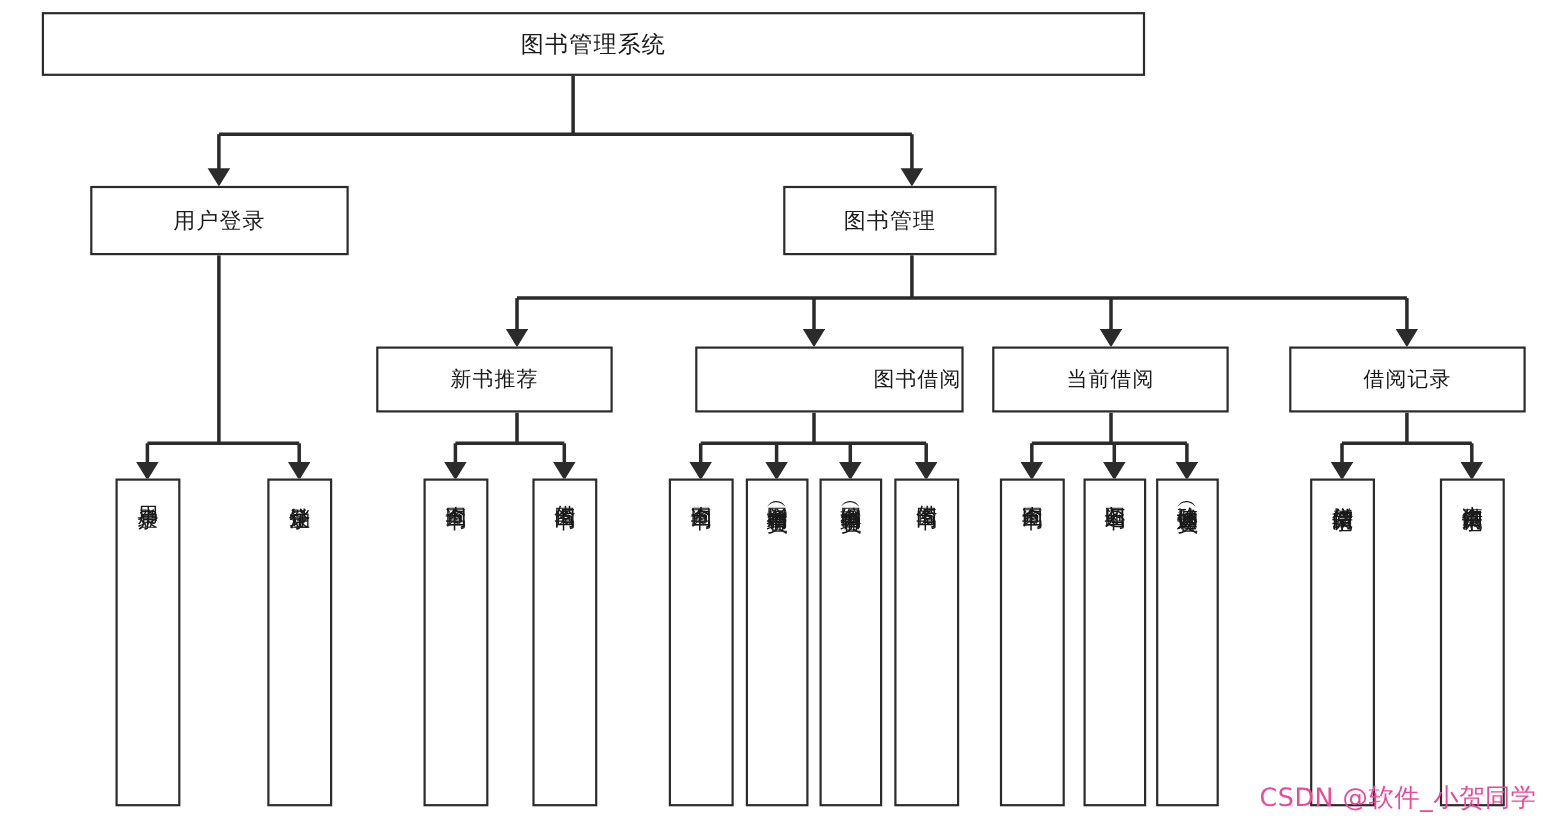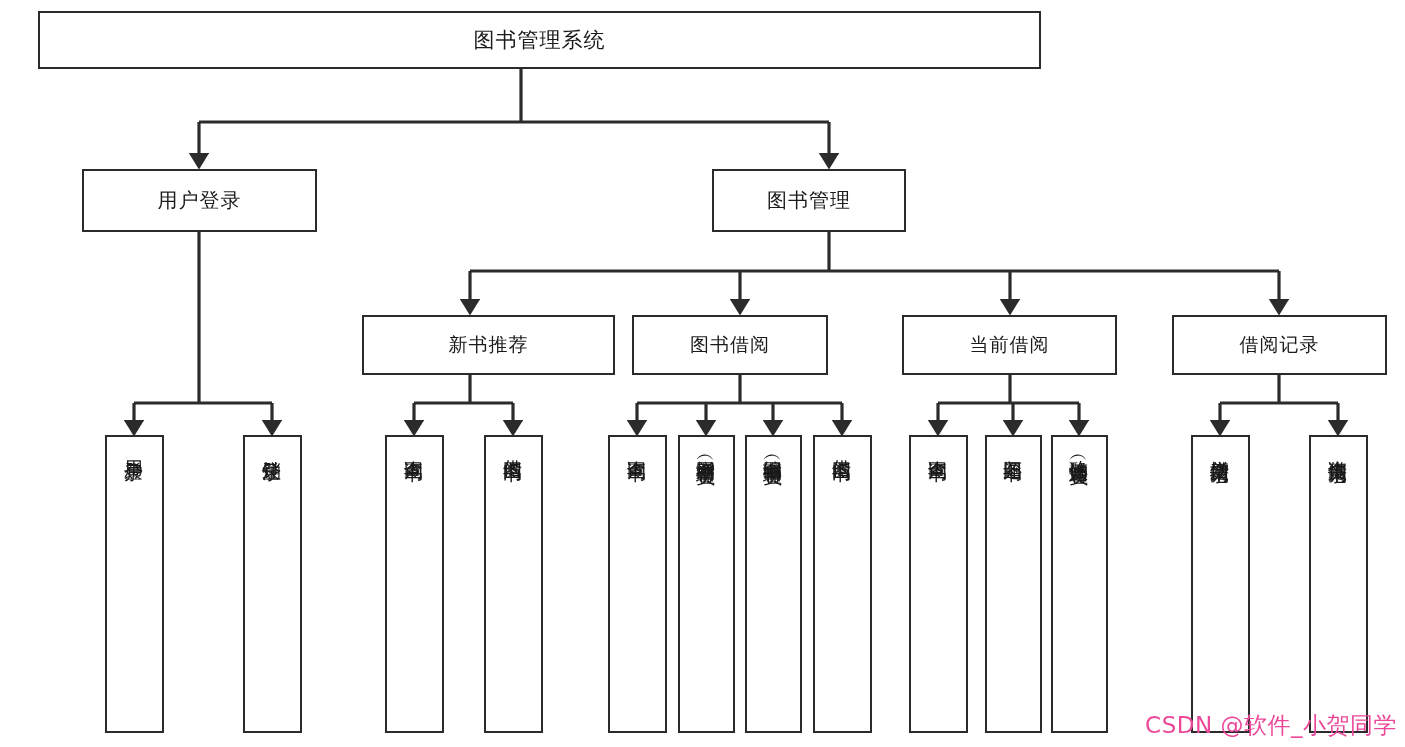--- a/index.html
+++ b/index.html
@@ -145,24 +145,24 @@
     <span class="hlabel">图书管理系统</span>
   </div>
 
   <div class="node lvl1" style="left:82px; top:169px; width:235px; height:63px;">
     <span class="hlabel">用户登录</span>
   </div>
   <div class="node lvl1" style="left:712px; top:169px; width:194px; height:63px;">
     <span class="hlabel">图书管理</span>
   </div>
 
-  <div class="node lvl2" style="left:362px; top:315px; width:253px; height:60px;">
+  <div class="node lvl2" style="left:342px; top:315px; width:215px; height:60px;">
     <span class="hlabel">新书推荐</span>
   </div>
-  <div class="node lvl2" style="left:632px; top:315px; width:196px; height:60px;">
+  <div class="node lvl2" style="left:632px; top:315px; width:244px; height:60px;justify-content:flex-end;">
     <span class="hlabel">图书借阅</span>
   </div>
   <div class="node lvl2" style="left:902px; top:315px; width:215px; height:60px;align-items:center;">
     <span class="hlabel">当前借阅</span>
   </div>
   <div class="node lvl2" style="left:1172px; top:315px; width:215px; height:60px;text-align:center;">
     <span class="hlabel">借阅记录</span>
   </div>
 
   <div class="node leaf" style="left:105px; top:435px; width:59px; height:298px;">

